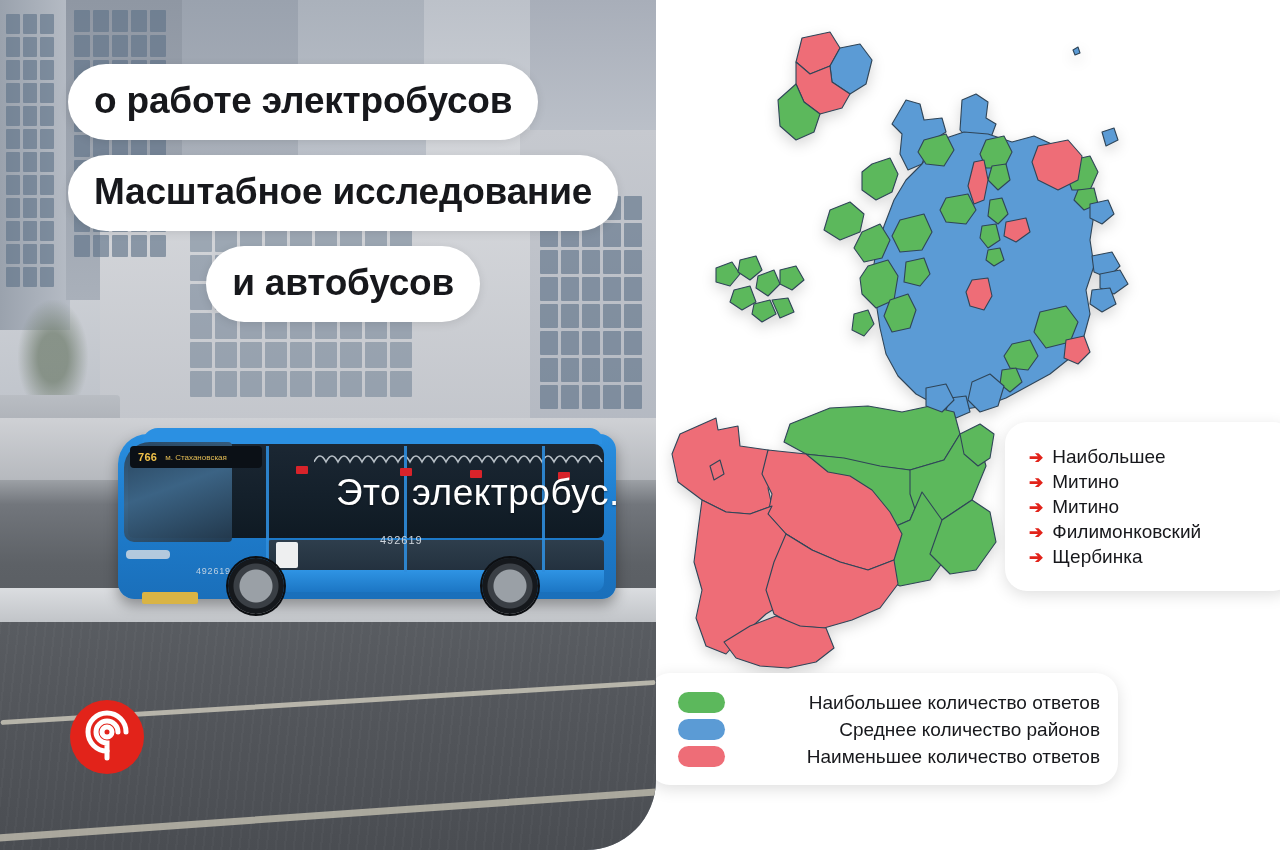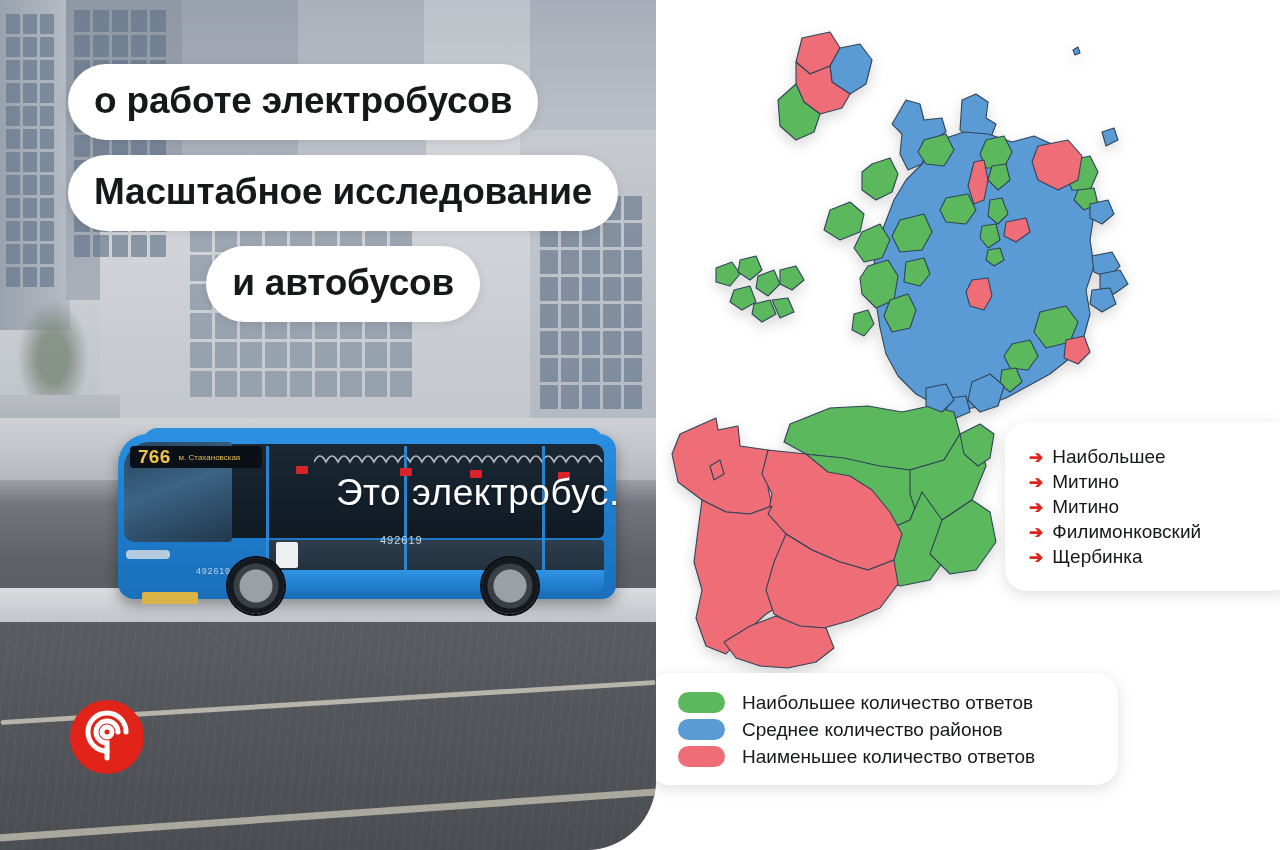--- a/index.html
+++ b/index.html
@@ -139,21 +139,21 @@
     background: #0b1016;
     border-radius: 4px;
     display: flex;
     align-items: center;
     gap: 8px;
     padding-left: 8px;
     box-sizing: border-box;
   }
   .bus-route .num {
     color: #f0c24a;
-    font-size: 19px;
+    font-size: 11px;
     font-weight: 700;
     letter-spacing: .3px;
   }
   .bus-route .dest {
     color: #e4bd55;
     font-size: 8px;
     font-weight: 400;
     white-space: nowrap;
   }
   .bus-slogan {
@@ -373,20 +373,21 @@
     border-radius: 22px;
     box-shadow: 0 4px 16px rgba(0,0,0,.13);
     padding: 16px 18px 16px 30px;
     z-index: 7;
   }
   .legend-row {
     display: flex;
     align-items: center;
     gap: 17px;
     height: 27px;
+    justify-content: space-between;
   }
   .swatch {
     width: 47px;
     height: 21px;
     border-radius: 11px;
     flex: none;
   }
   .legend-label {
     font-size: 19px;
     color: #17181c;

